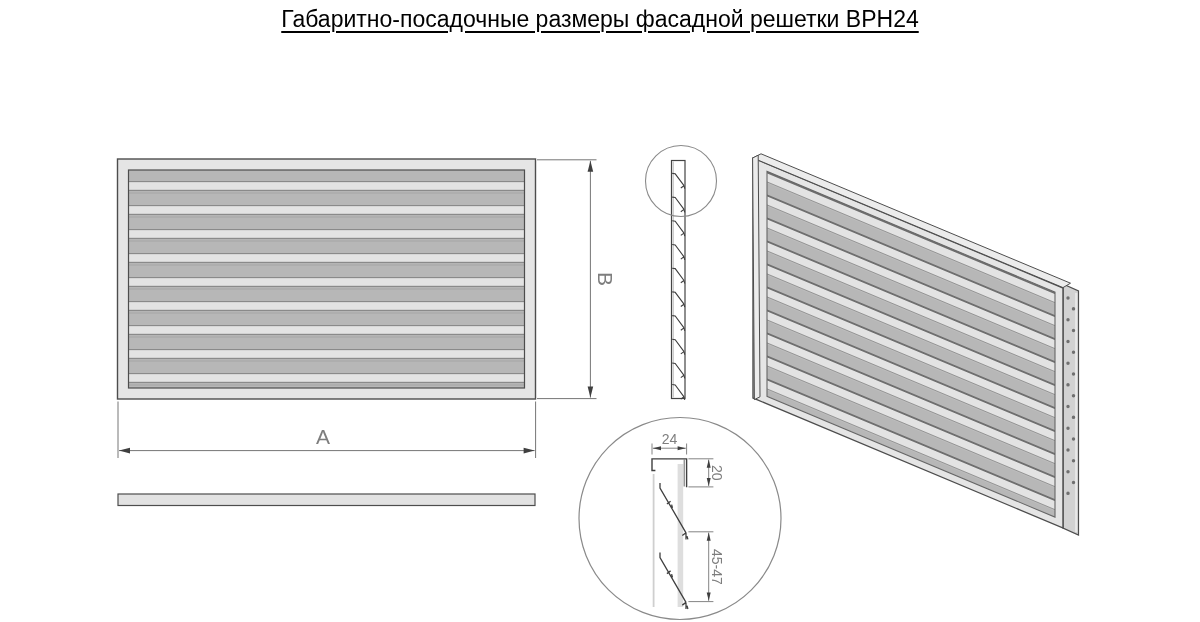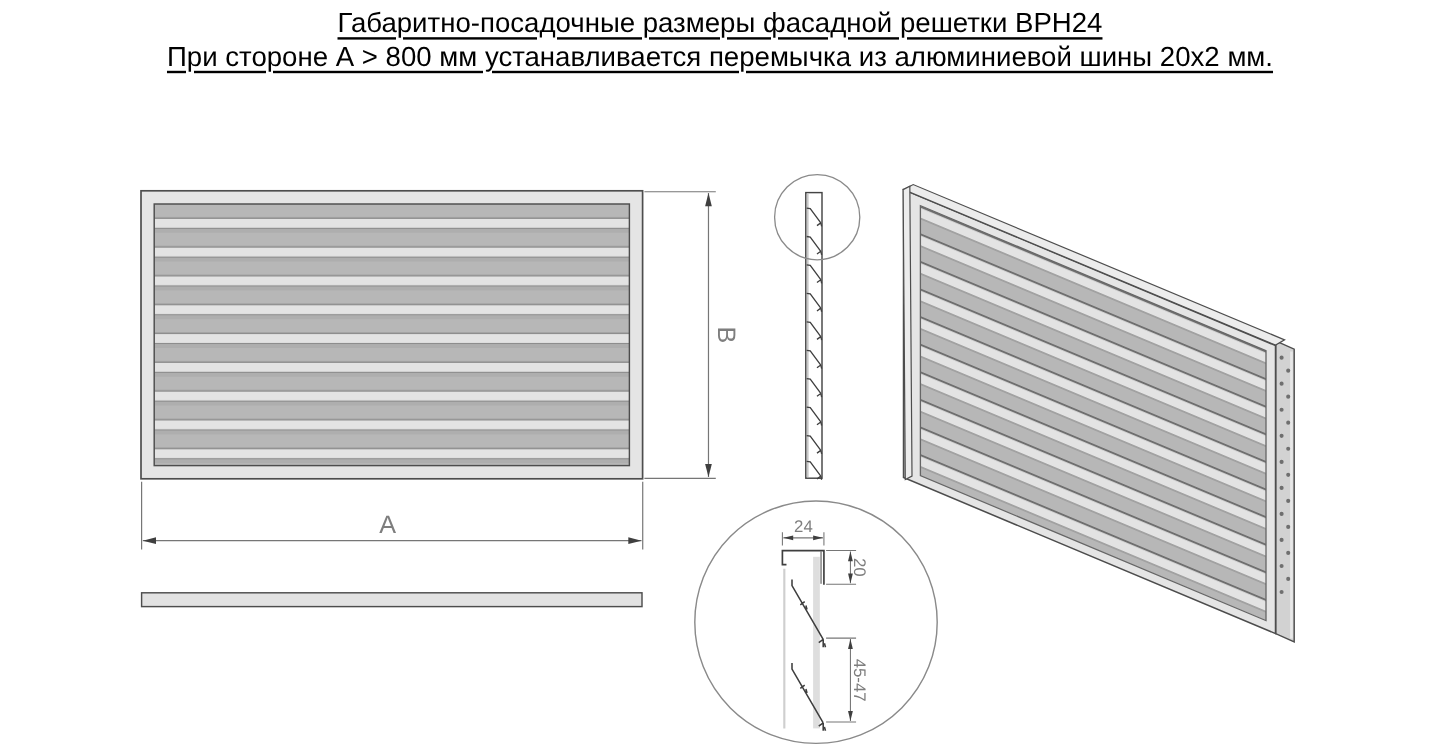--- a/index.html
+++ b/index.html
@@ -11,21 +11,20 @@
   svg{position:absolute;top:0;left:0;}
   .dimtxt{font-family:"Liberation Sans",sans-serif;}
 </style>
 </head>
 <body>
 
 <div class="canvas">
 
   <div class="titles">
     <span class="tline"><span>Габаритно-посадочные размеры фасадной решетки ВРН24</span></span>
-    <span class="tline"><span>При стороне А &gt; 800 мм устанавливается перемычка из алюминиевой шины 20х2 мм.</span></span>
   </div>
 
   <svg width="1200" height="622" viewBox="0 0 1200 622" xmlns="http://www.w3.org/2000/svg">
     <defs>
       <marker id="arr" viewBox="0 0 12 8" refX="11.5" refY="4" markerWidth="12" markerHeight="8" orient="auto-start-reverse" markerUnits="userSpaceOnUse">
         <path d="M0.5,1.2 L11.5,4 L0.5,6.8 Z" fill="#3f3f3f"></path>
       </marker>
       <marker id="arrS" viewBox="0 0 9 6" refX="8.6" refY="3" markerWidth="9" markerHeight="6" orient="auto-start-reverse" markerUnits="userSpaceOnUse">
         <path d="M0.4,1 L8.6,3 L0.4,5 Z" fill="#3f3f3f"></path>
       </marker>

